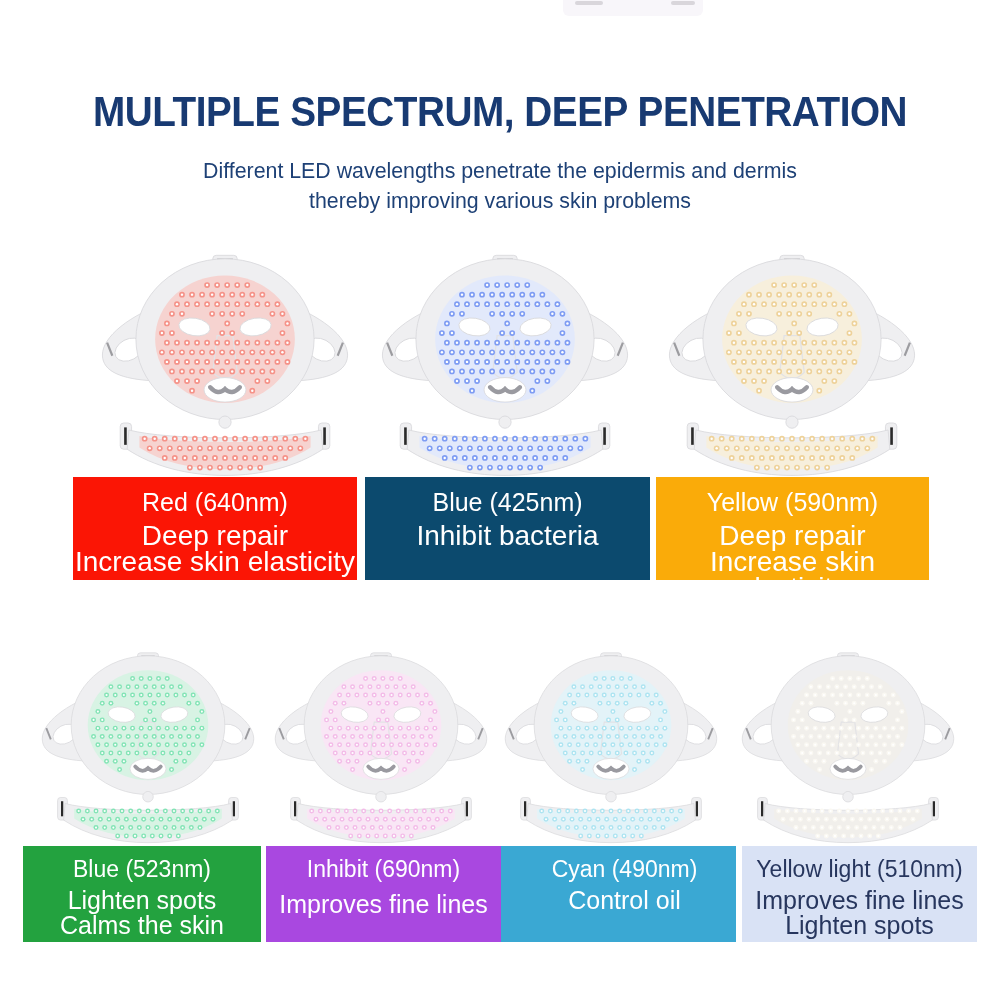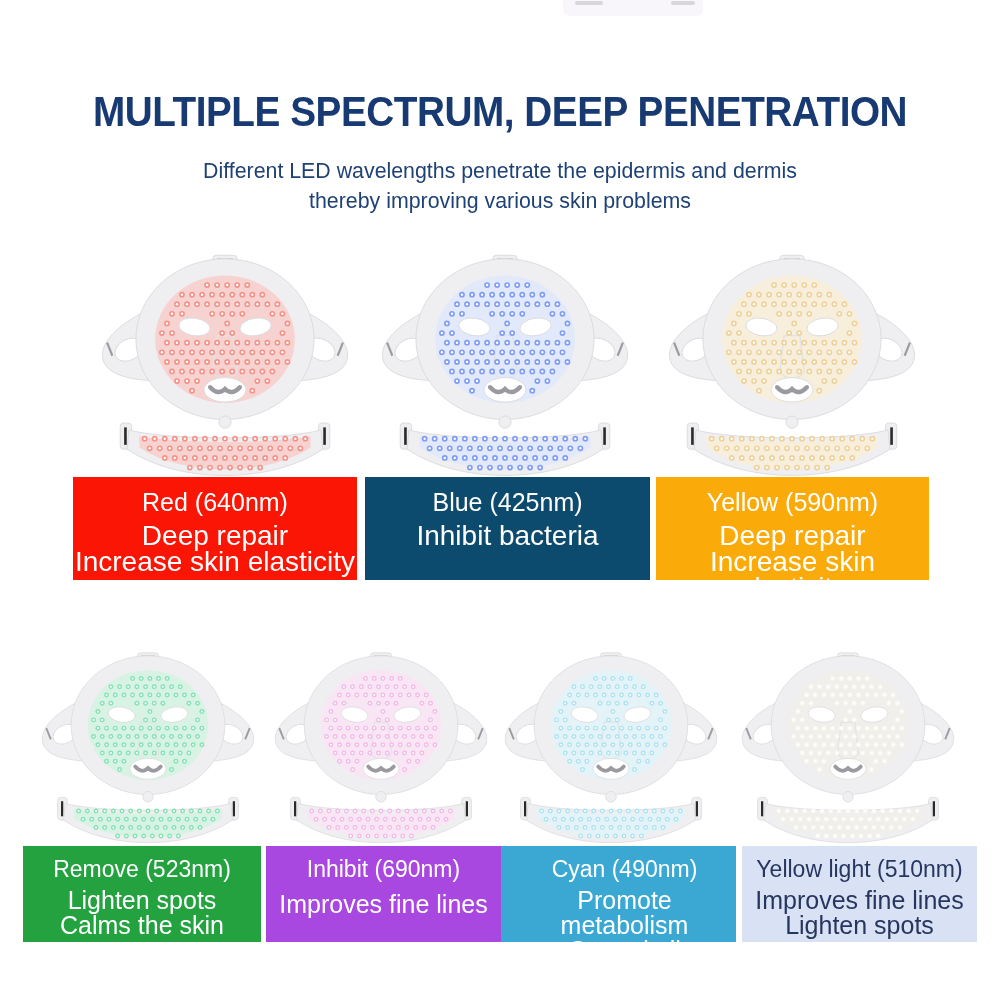--- a/index.html
+++ b/index.html
@@ -2341,31 +2341,30 @@
       <circle cx="155.75" cy="249" r="1.4" fill="#ffffff"></circle>
       <circle cx="167.25" cy="249" r="3.3" fill="#faf8f2"></circle>
       <circle cx="167.25" cy="249" r="1.4" fill="#ffffff"></circle>
       <circle cx="178.75" cy="249" r="3.3" fill="#faf8f2"></circle>
       <circle cx="178.75" cy="249" r="1.4" fill="#ffffff"></circle>
       <circle cx="190.25" cy="249" r="3.3" fill="#faf8f2"></circle>
       <circle cx="190.25" cy="249" r="1.4" fill="#ffffff"></circle>
     </svg>
 
   <div class="label-box row2" style="left: 23px; top: 846px; width: 238px; height: 96px; background: rgb(35, 162, 63); color: rgb(255, 255, 255);">
-    <div class="box-title">Remove (523nm)</div>
+    <div class="box-title">Blue (523nm)</div>
     <div class="box-line">Lighten spots</div>
     <div class="box-line">Calms the skin</div>
   </div>
   <div class="label-box row2 single-line" style="left: 266px; top: 846px; width: 235px; height: 96px; background: rgb(169, 72, 224); color: rgb(255, 255, 255);">
     <div class="box-title">Inhibit (690nm)</div>
     <div class="box-line">Improves fine lines</div>
   </div>
   <div class="label-box row2" style="left: 501px; top: 846px; width: 235px; height: 96px; background: rgb(58, 168, 211); color: rgb(255, 255, 255); padding-left: 12px;">
     <div class="box-title">Cyan (490nm)</div>
-    <div class="box-line">Promote metabolism</div>
     <div class="box-line">Control oil</div>
   </div>
   <div class="label-box row2" style="left: 742px; top: 846px; width: 235px; height: 96px; background: rgb(217, 226, 245); color: rgb(39, 54, 94);">
     <div class="box-title">Yellow light (510nm)</div>
     <div class="box-line">Improves fine lines</div>
     <div class="box-line">Lighten spots</div>
   </div>
 </div>
 
 </body></html>

